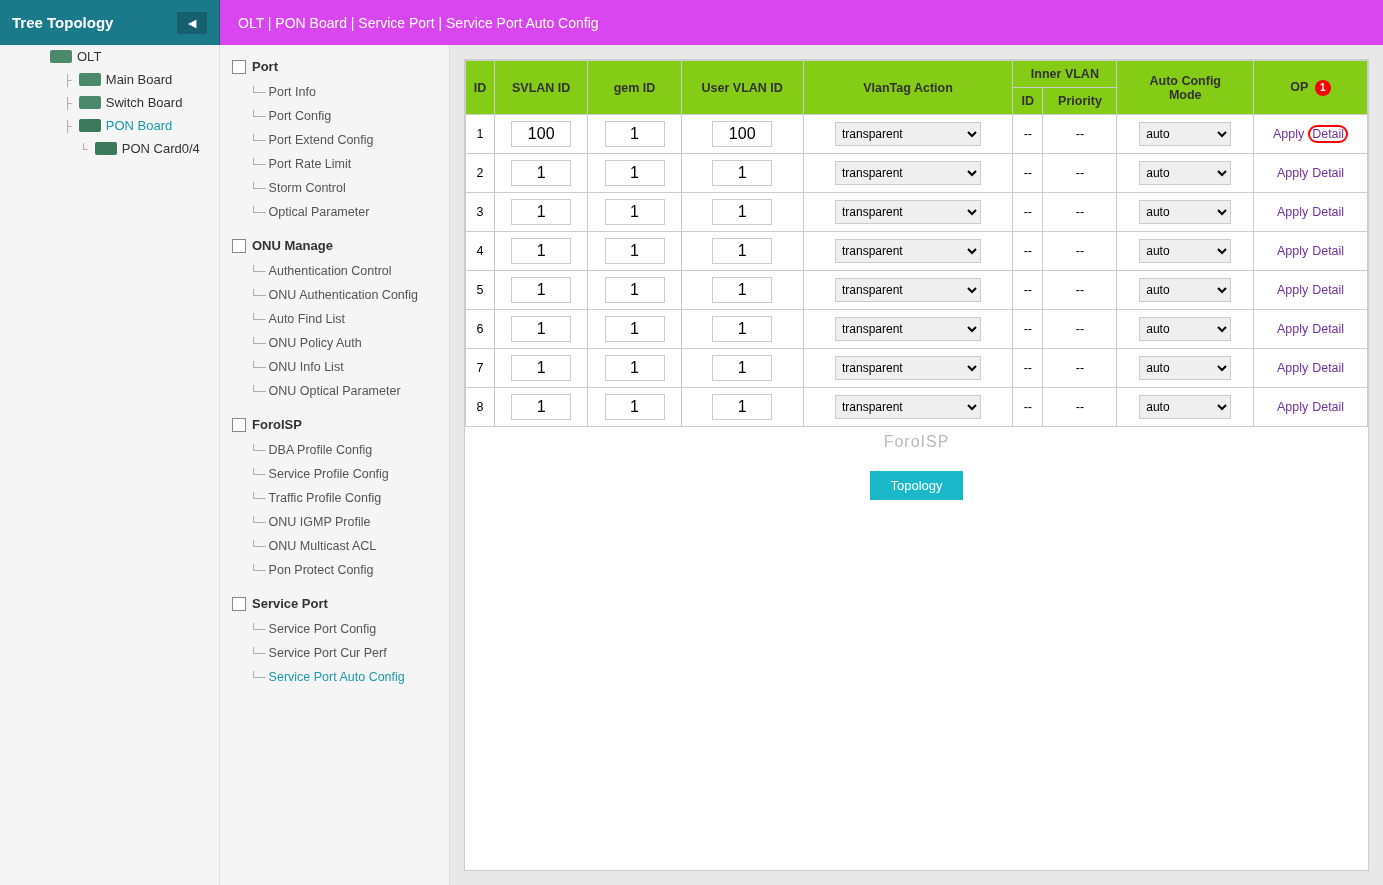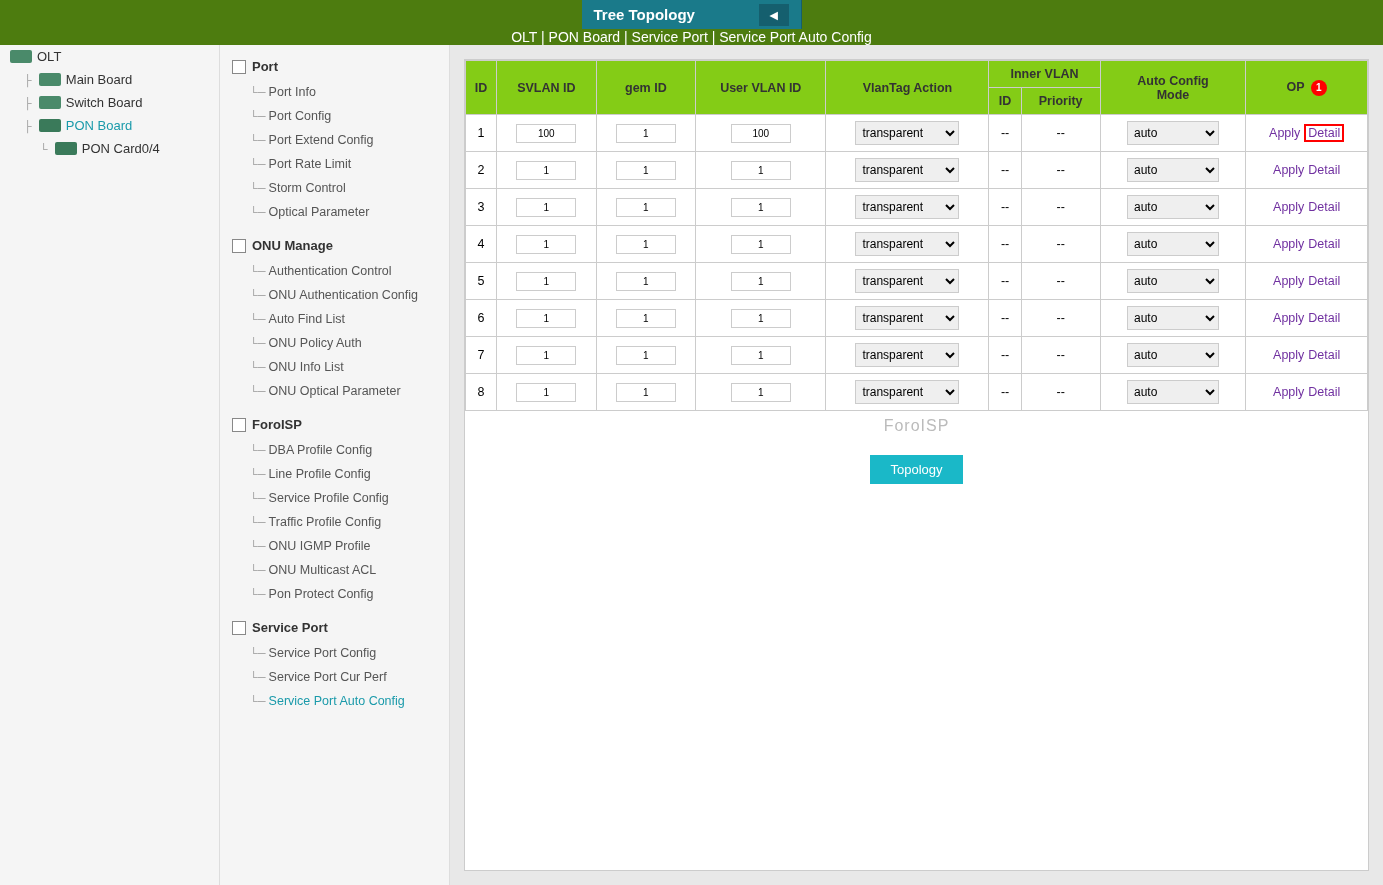--- a/index.html
+++ b/index.html
@@ -1,25 +1,24 @@
 <!DOCTYPE html>
 <html><head>
   <meta charset="utf-8">
   <style>
     * { box-sizing: border-box; margin: 0; padding: 0; }
     body { font-family: Arial, sans-serif; font-size: 13px; background: #f0f0f0; }
 
     
     .top-header {
-      background: #4d7c0f;
+      background: #d946ef;
       color: white;
       display: flex;
       align-items: center;
       height: 45px;
-      flex-direction: column;
     }
     .tree-topology-title {
       background: #1a7a8a;
       color: white;
       font-size: 15px;
       font-weight: bold;
       padding: 0 12px;
       display: flex;
       align-items: center;
       justify-content: space-between;
@@ -47,20 +46,21 @@
       height: calc(885px - 45px);
     }
 
     
     .sidebar {
       width: 220px;
       background: #f5f5f5;
       border-right: 1px solid #ddd;
       overflow-y: auto;
       flex-shrink: 0;
+      padding-left: 40px;
     }
     .tree-node {
       padding: 4px 8px 4px 10px;
       cursor: pointer;
       display: flex;
       align-items: center;
       gap: 5px;
       color: #333;
       font-size: 13px;
     }
@@ -154,43 +154,44 @@
       text-align: center;
     }
     .data-table td {
       background: white;
     }
     .data-table input[type="text"] {
       width: 60px;
       border: 1px solid #ccc;
       padding: 3px 4px;
       text-align: center;
-      font-size: 10px;
+      font-size: 16px;
     }
     .data-table select {
       border: 1px solid #ccc;
       padding: 3px 2px;
       font-size: 12px;
-      width: 104px;
+      width: 146px;
     }
     .data-table select.auto-mode {
       width: 92px;
     }
     .apply-link {
       color: #7030a0;
       text-decoration: none;
       cursor: pointer;
       font-size: 12.5px;
     }
     .detail-link {
       color: #7030a0;
       text-decoration: none;
       cursor: pointer;
       font-size: 12.5px;
       margin-left: 4px;
+      border-radius: 9px;
     }
     .detail-link.highlighted {
       border: 2px solid red;
       padding: 0 2px;
     }
     .badge-red {
       background: red;
       color: white;
       border-radius: 50%;
       width: 16px;
@@ -291,21 +292,20 @@
       <div class="panel-item"><span class="sub-connector">└─</span>ONU Info List</div>
       <div class="panel-item"><span class="sub-connector">└─</span>ONU Optical Parameter</div>
     </div>
 
     <div class="panel-section">
       <div class="panel-section-header">
         <span class="section-icon"></span>
         <span>ForoISP</span>
       </div>
       <div class="panel-item"><span class="sub-connector">└─</span>DBA Profile Config</div>
-      <div class="panel-item"><span class="sub-connector">└─</span>Line Profile Config</div>
       <div class="panel-item"><span class="sub-connector">└─</span>Service Profile Config</div>
       <div class="panel-item"><span class="sub-connector">└─</span>Traffic Profile Config</div>
       <div class="panel-item"><span class="sub-connector">└─</span>ONU IGMP Profile</div>
       <div class="panel-item"><span class="sub-connector">└─</span>ONU Multicast ACL</div>
       <div class="panel-item"><span class="sub-connector">└─</span>Pon Protect Config</div>
     </div>
 
     <div class="panel-section">
       <div class="panel-section-header">
         <span class="section-icon"></span>

